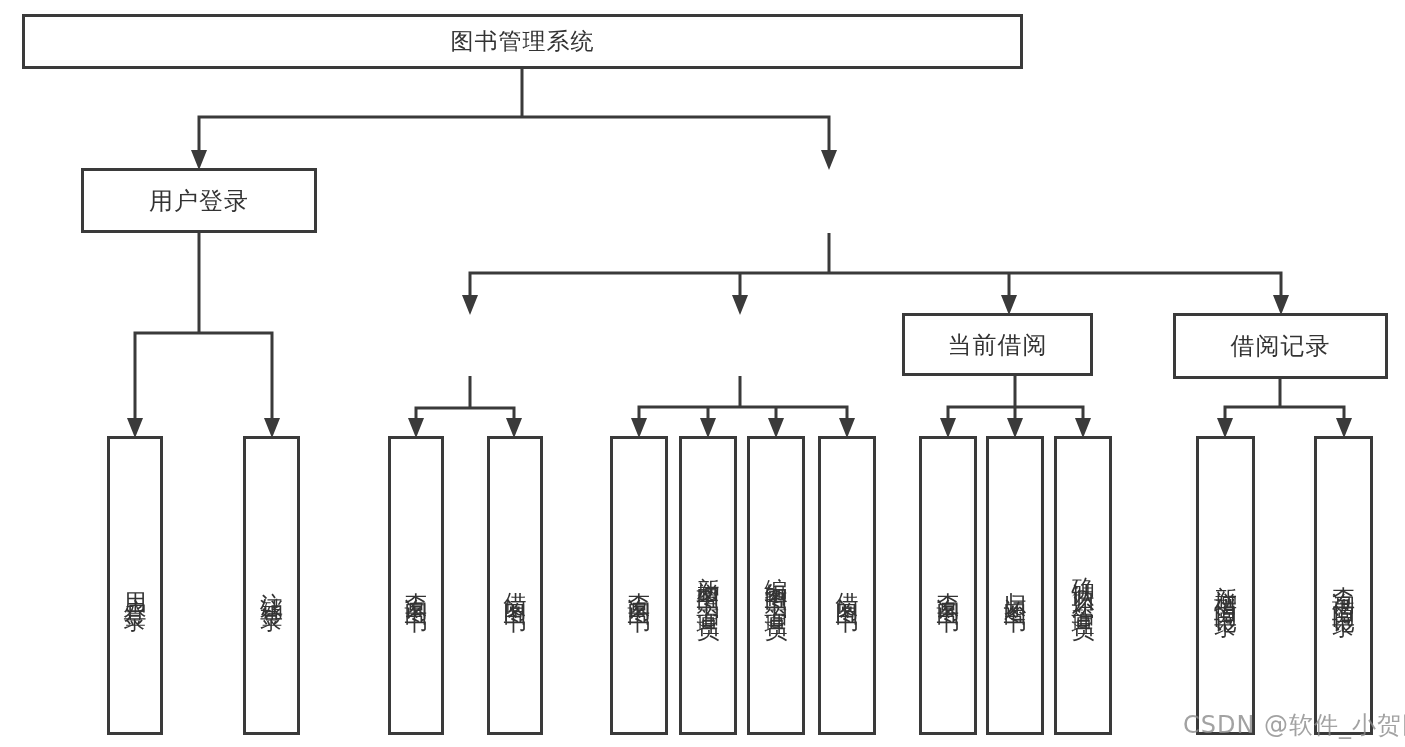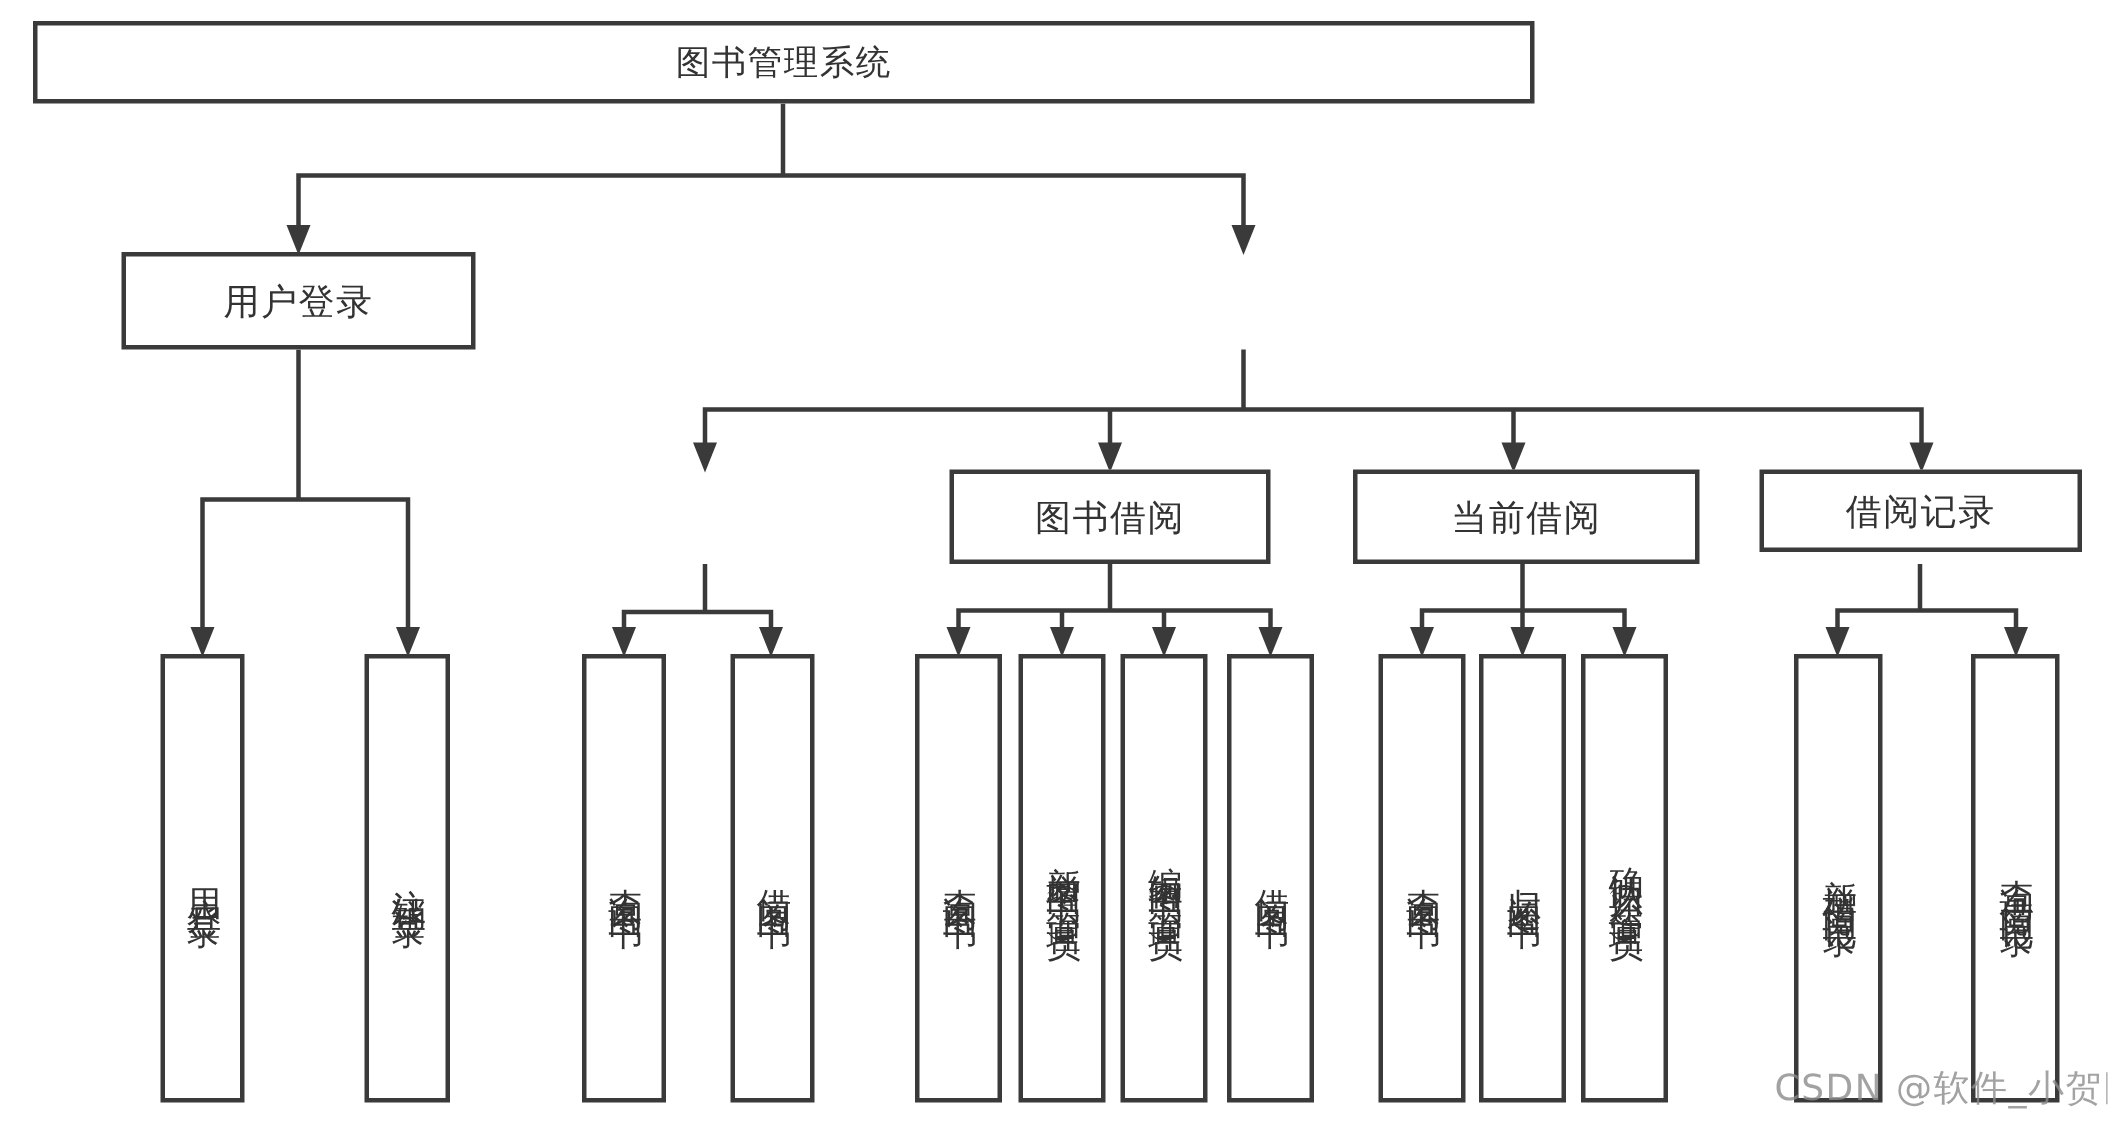--- a/index.html
+++ b/index.html
@@ -73,23 +73,22 @@
     <path class="a" d="M1007 418 L1023 418 L1015 438 Z"></path>
     <path class="a" d="M1075 418 L1091 418 L1083 438 Z"></path>
     <path class="a" d="M1217 418 L1233 418 L1225 438 Z"></path>
     <path class="a" d="M1336 418 L1352 418 L1344 438 Z"></path>
   </svg>
 
   <div class="node root" style="left:22px;top:14px;width:1001px;height:55px">图书管理系统</div>
 
   <div class="node" style="left:81px;top:168px;width:236px;height:65px">用户登录</div>
 
-  <div class="node" style="left:633px;top:313px;width:214px;height:63px">图书借阅</div>
-  <div class="node" style="left:902px;top:313px;width:231px;height:63px">当前借阅</div>
-  <div class="node" style="left:1173px;top:313px;width:215px;height:55px">借阅记录</div>
+  <div class="node" style="left:902px;top:313px;width:191px;height:63px">当前借阅</div>
+  <div class="node" style="left:1173px;top:313px;width:215px;height:66px">借阅记录</div>
 
   <div class="leaf" style="left:107px;width:56px">
     <span class="vtxt">用户登录</span>
   </div>
   <div class="leaf" style="left:243px;width:57px">
     <span class="vtxt">注销登录</span>
   </div>
 
   <div class="leaf" style="left:388px;width:56px">
     <span class="vtxt">查询图书</span>

